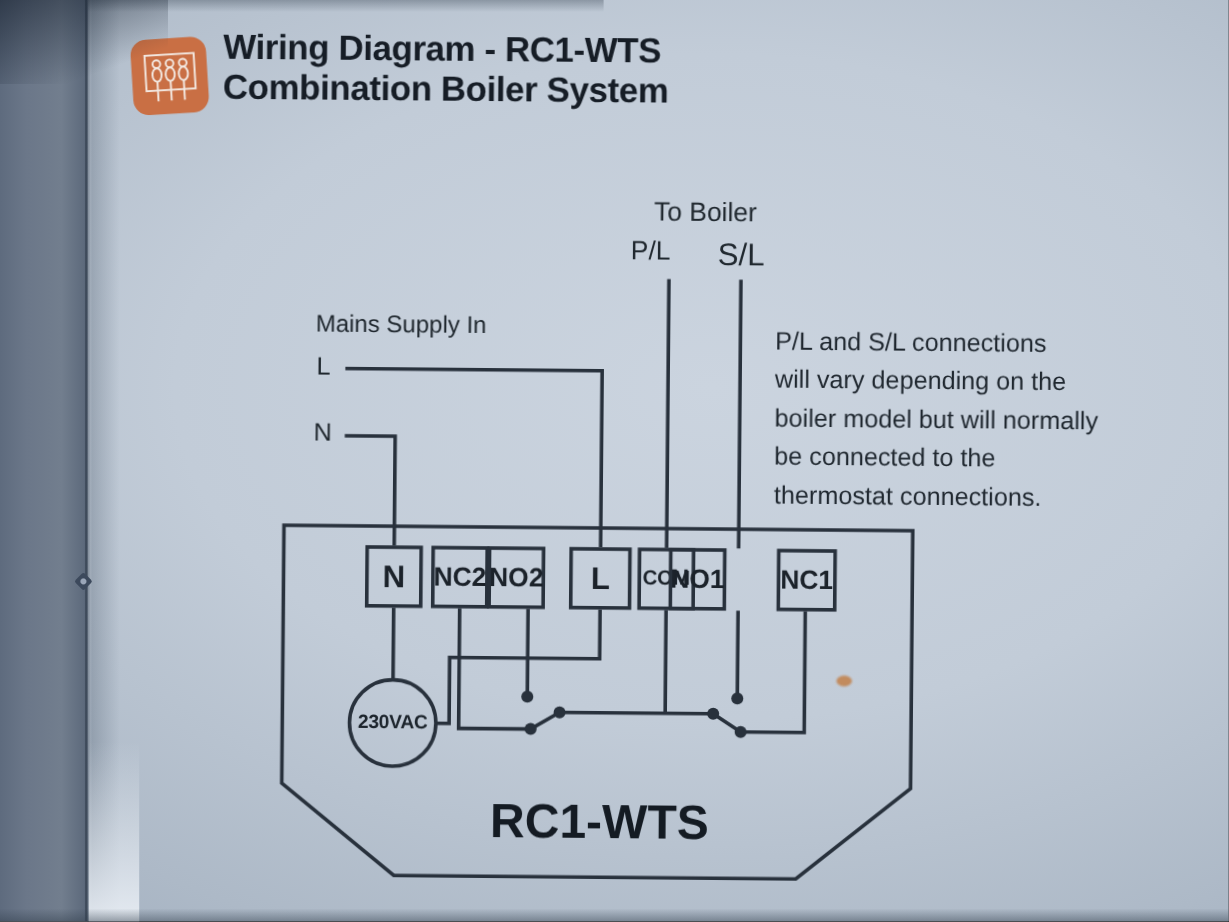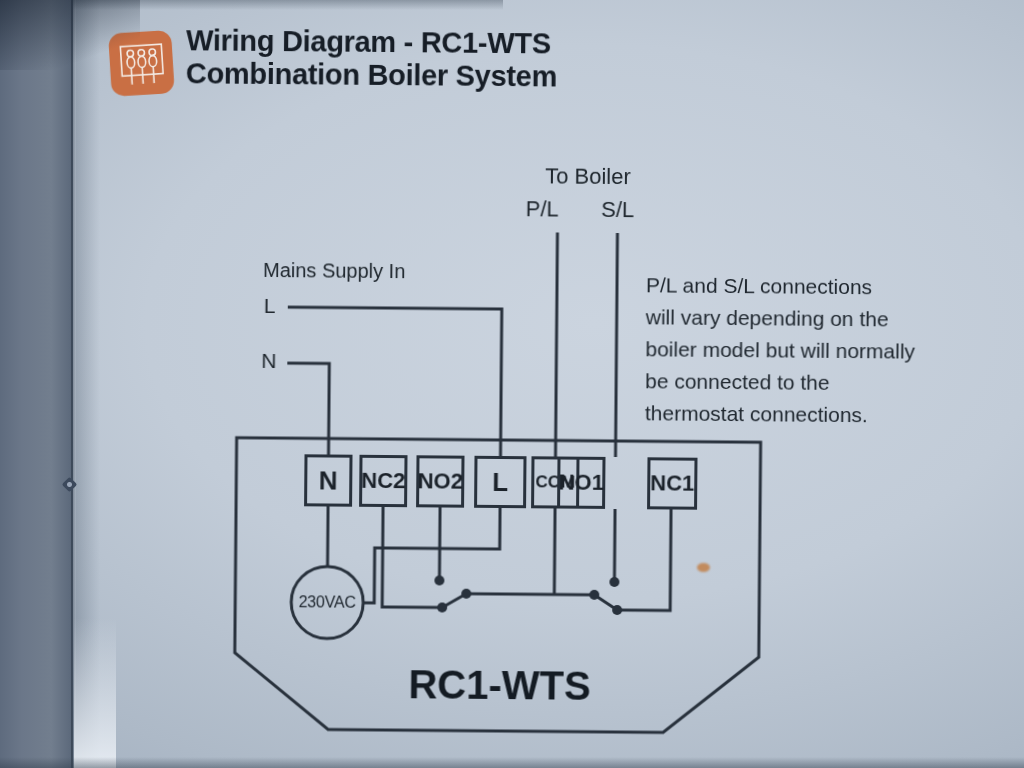--- a/index.html
+++ b/index.html
@@ -38,41 +38,41 @@
 
   .hdr-icon { left:107px; top:35px; width:63px; height:63px; background:#c96f44;
     border-radius:13px; transform:rotate(-4deg);
     display:flex; align-items:center; justify-content:center; }
   .hdr-title { left:183px; top:27px; font-size:29px; font-weight:700;
     line-height:33px; color:#161d26; letter-spacing:-0.3px; white-space:nowrap; }
 
   .lbl { color:#20282f; white-space:nowrap; }
   .lbl-toboiler { left:520px; top:163px; width:132px; text-align:center; font-size:22px; }
   .lbl-pl { left:524px; top:196px; width:68px; font-size:22px; }
-  .lbl-sl { left:582px; top:196px; width:68px; text-align:center; font-size:22px; }
+  .lbl-sl { left:582px; top:196px; width:68px; text-align:center; font-size:26px; }
   .lbl-mains { left:262px; top:261px; font-size:20px; }
   .lbl-live { left:263px; top:296px; font-size:21px; }
   .lbl-neutral { left:261px; top:351px; font-size:21px; }
   .note { left:645px; top:268px; width:340px; font-size:21px; line-height:32px; color:#1f272f; }
   .note div { position:static; }
 
   .terminal { top:456px; height:52px; border:3px solid #28313c;
     display:flex; align-items:center; justify-content:center;
     font-weight:700; font-size:22px; color:#1b222a; background:transparent; }
   .terminal.single { font-size:26px; }
   .t-n   { left:305px; width:48px; }
   .t-nc2 { left:360px; width:48px; }
-  .t-no2 { left:417px; width:48px; }
+  .t-no2 { left:407px; width:48px; }
   .t-l   { left:475px; width:52px; }
   .t-com { left:532px; width:48px; font-size:17px;text-align:right; }
   .t-no1 { left:558px; width:48px; }
   .t-nc1 { left:648px; width:50px; }
 
   .coil-label { left:292px; top:595px; width:74px; text-align:center;
-    font-weight:400; font-size:16px; letter-spacing:-0.2px; }
+    font-weight:700; font-size:16px; letter-spacing:-0.2px; }
   .device-label { left:377px; top:663px; width:250px; text-align:center;
     font-weight:700; font-size:40px; color:#141b23; }
 
   svg.diagram { left:0; top:0; width:1024px; height:768px; pointer-events:none; }
   svg.diagram path, svg.diagram polygon, svg.diagram circle.ring {
     fill:none; stroke:#28313c; stroke-width:3; }
   svg.diagram circle.dot { fill:#28313c; stroke:none; }
 </style>
 </head>
 <body>

